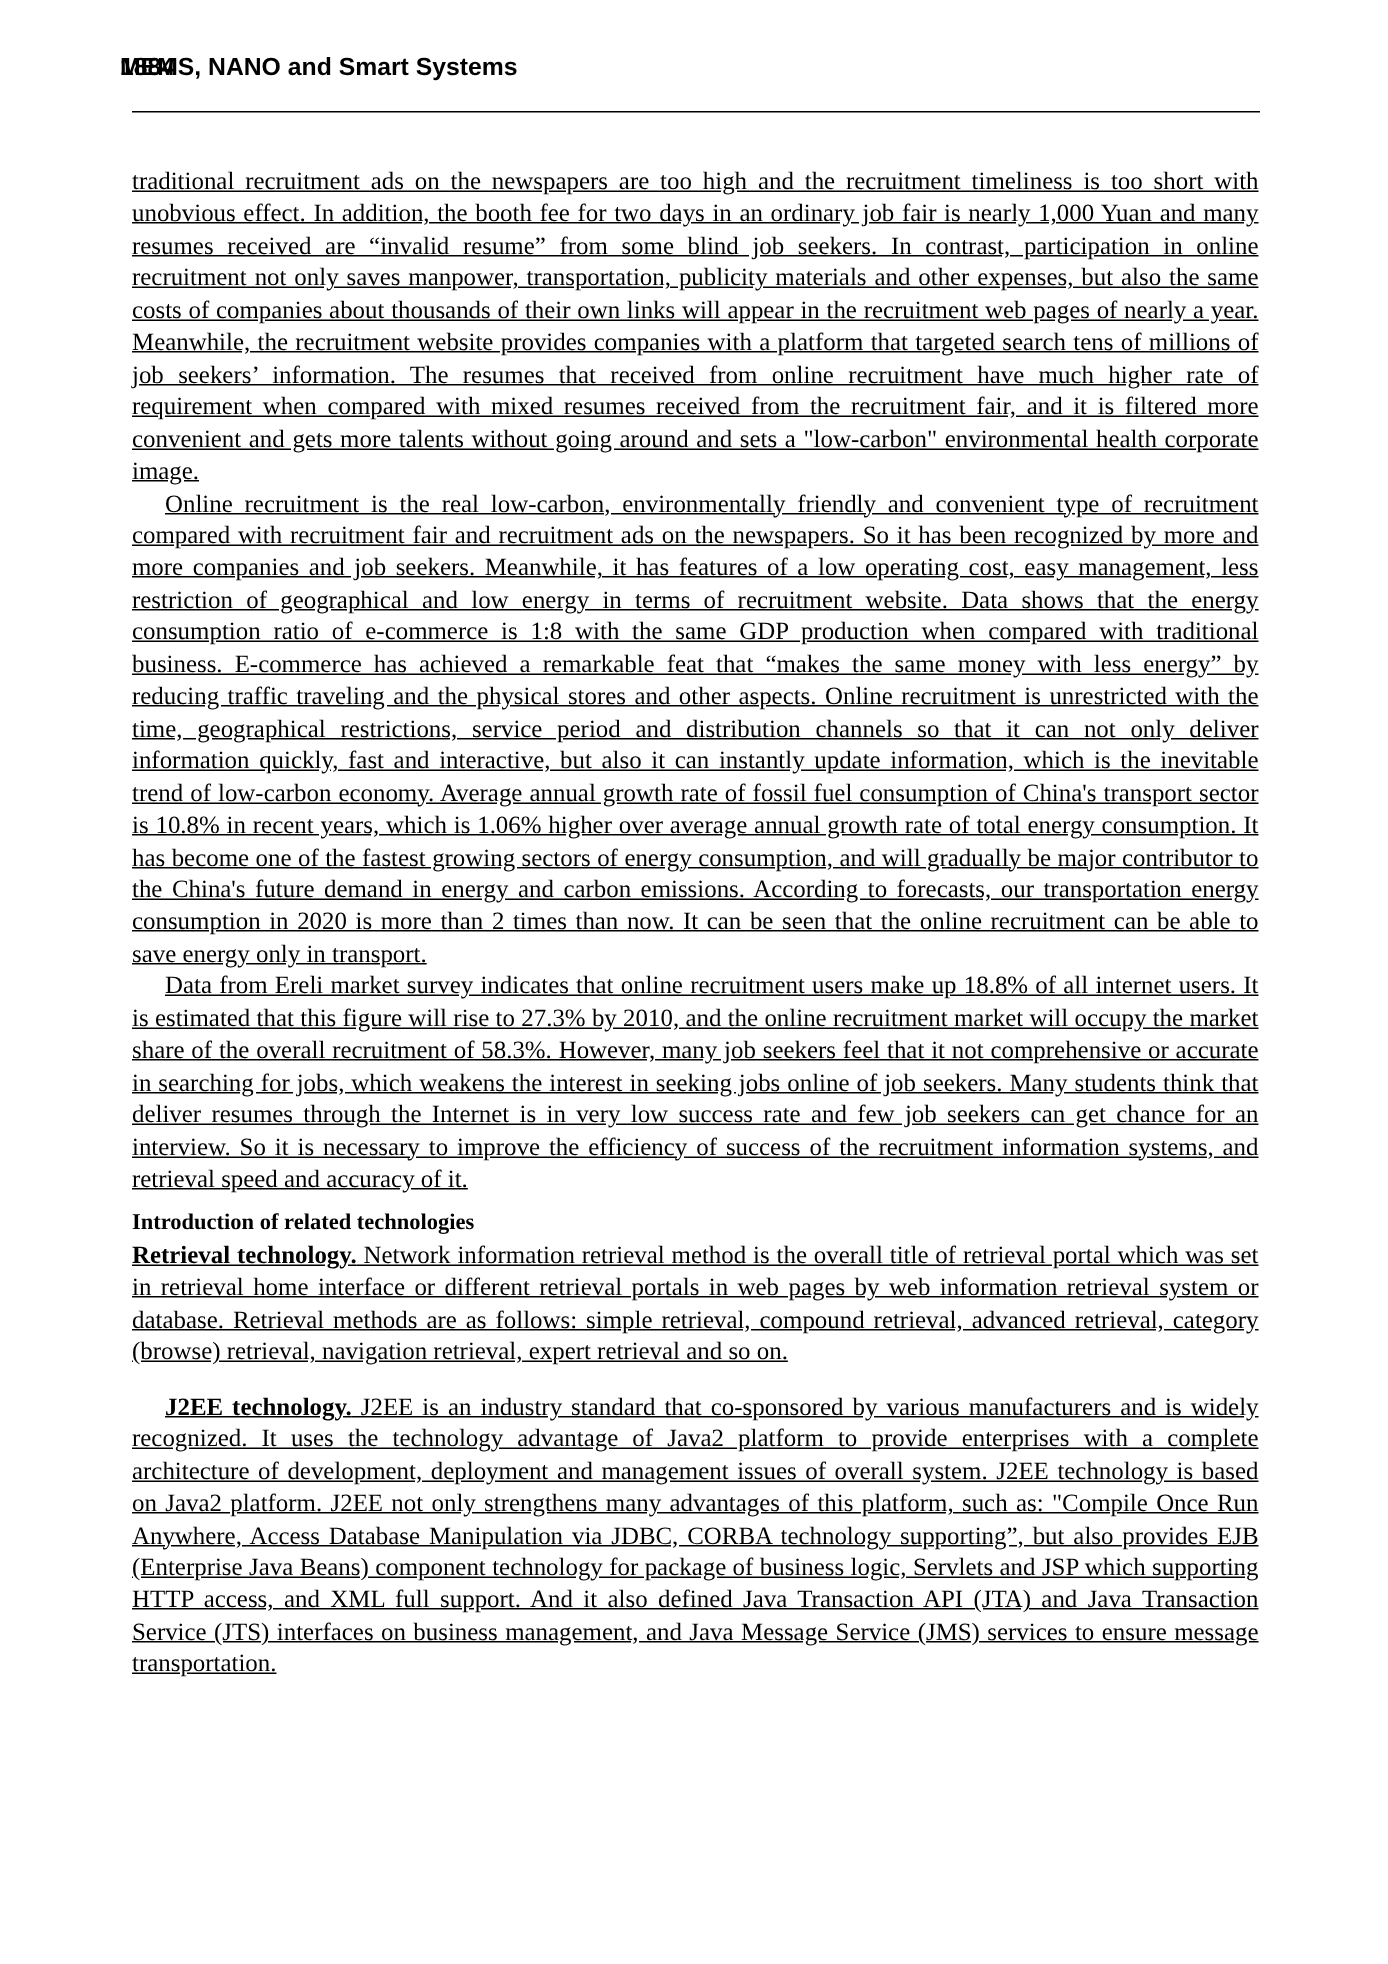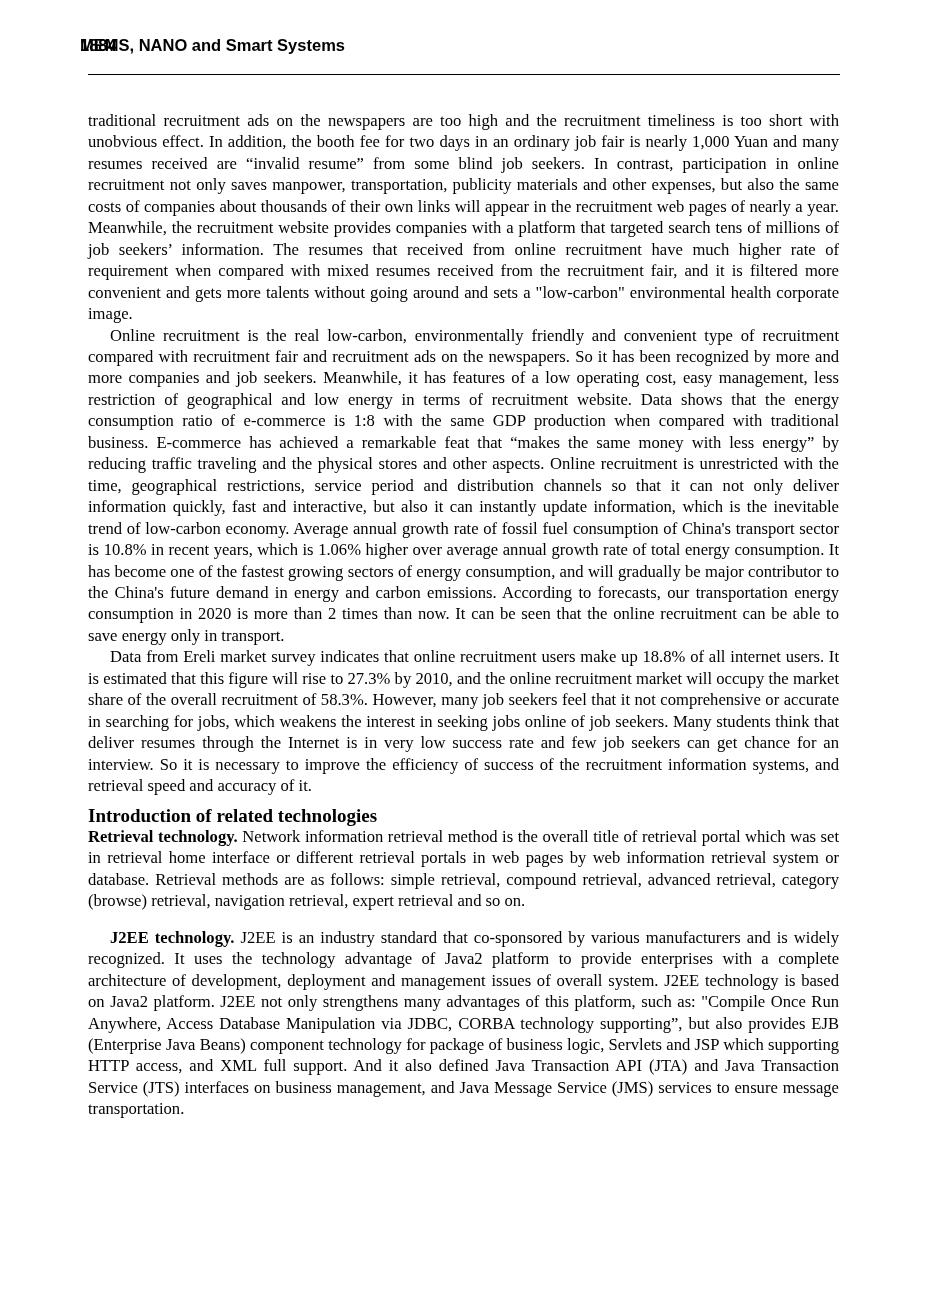--- a/index.html
+++ b/index.html
@@ -9,25 +9,25 @@
     font-family: "Liberation Sans", sans-serif; font-weight: bold; font-size: 16.5px;
   }
   .header .page-num { position: absolute; left: 0; top: 2px; }
   .header .journal { position: absolute; left: 0; right: 0; top: 2px; text-align: left; }
   .rule { position: absolute; left: 88px; top: 74px; width: 752px; height: 0; border-top: 1.6px solid #000; }
   .body {
     position: absolute; left: 88px; top: 110px; width: 751px;
     font-family: "Liberation Serif", serif; font-size: 16.6px; line-height: 21.45px;
     text-align: justify;
   }
-  .body p { margin: 0; }
+  .body p { margin: 0; text-decoration: underline; }
   .body p.indent { text-indent: 22px; }
   .body p.after-gap { margin-top: 15px; }
   .body h3 {
-    margin: 0; margin-top: 8px; font-size: 19px; font-weight: bold; line-height: 21.45px;
+    margin: 0; margin-top: 8px; font-size: 15px; font-weight: bold; line-height: 21.45px;
   }
   .body b { font-weight: bold; }
 </style>
 </head>
 <body>
 
 <div class="header">
   <span class="page-num">1884</span>
   <span class="journal">MEMS, NANO and Smart Systems</span>
 </div>

